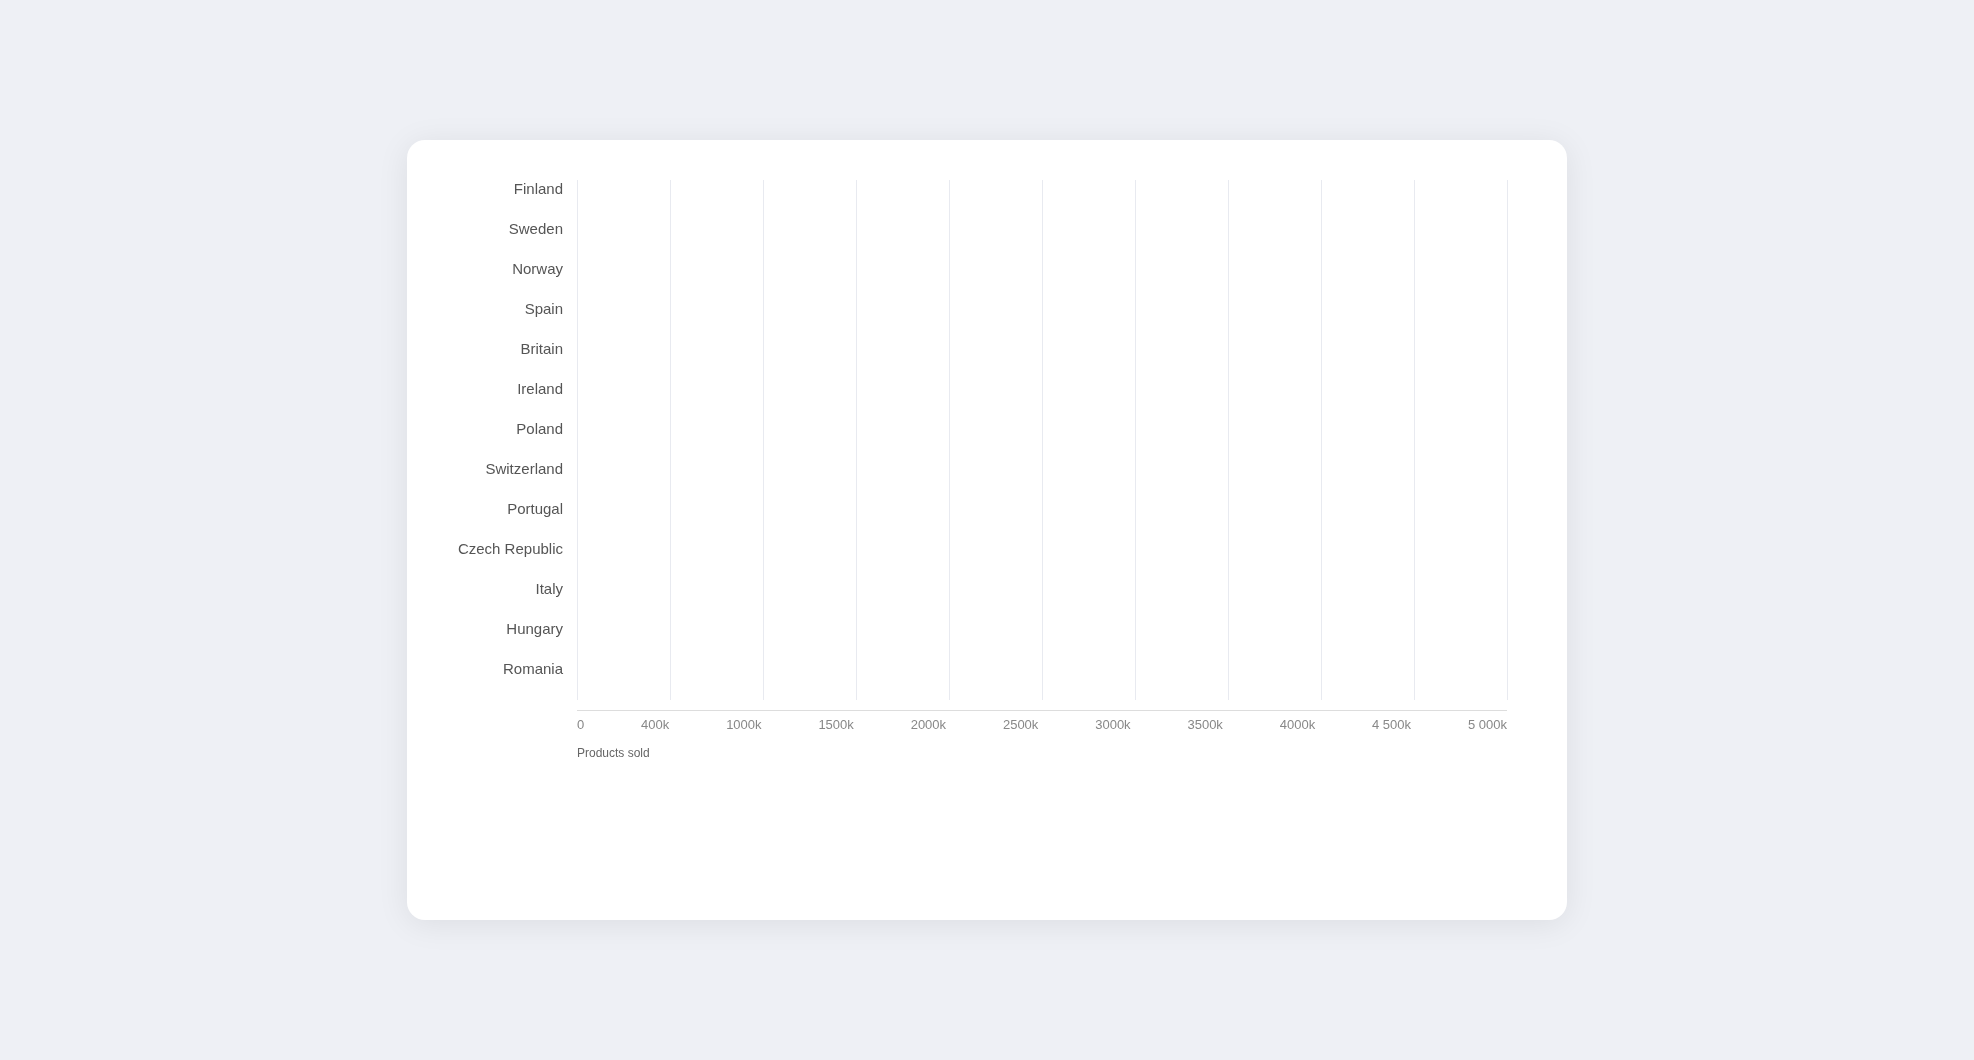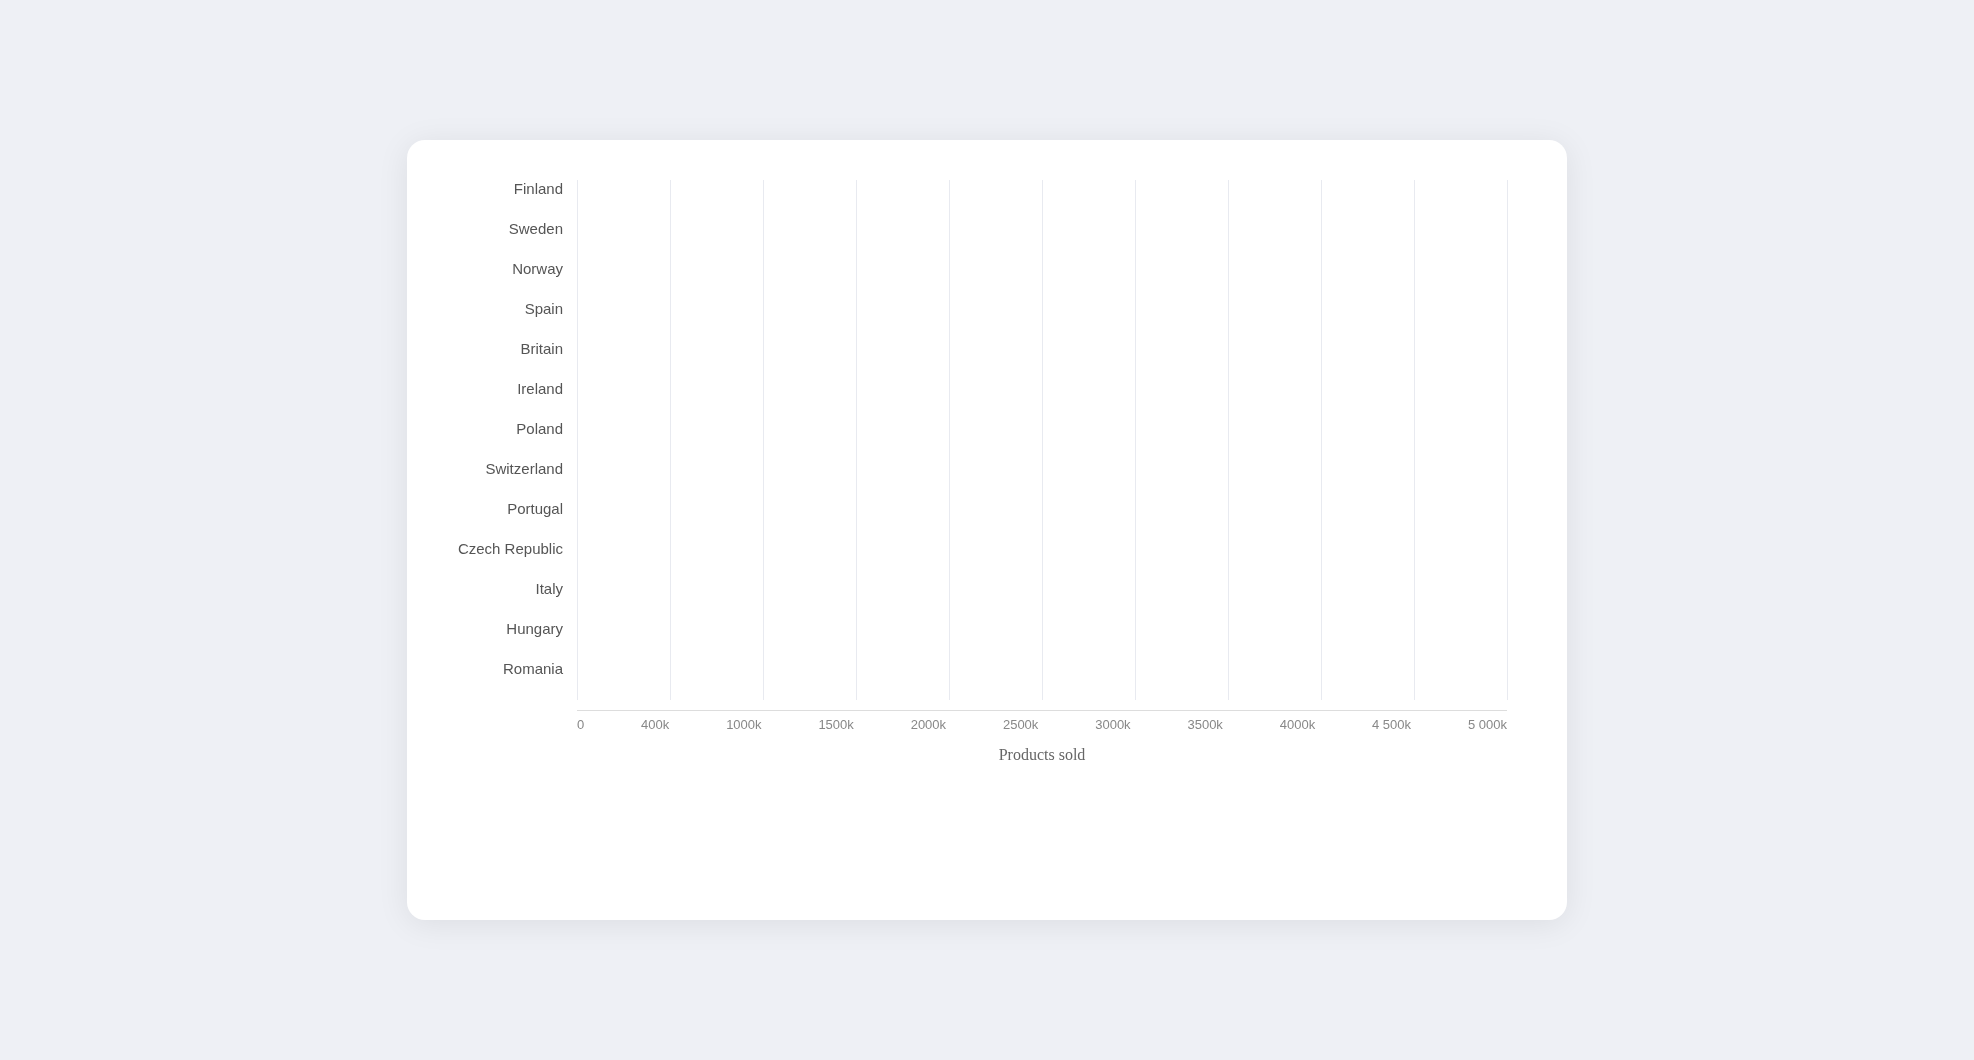--- a/index.html
+++ b/index.html
@@ -86,27 +86,26 @@
       justify-content: space-between;
       border-top: 1px solid #ddd;
       padding-top: 6px;
     }
     .x-tick {
       font-size: 13px;
       color: #888;
       text-align: center;
     }
     .x-label {
-      text-align: center;
+      text-align: left;
       margin-left: 130px;
       margin-top: 14px;
-      font-size: 16px;
+      font-size: 12px;
       color: #666;
       font-weight: 400;
-      font-family: Liberation Serif, serif;
     }
   </style>
 </head>
 <body>
 
 <div class="card">
   <div class="chart-area">
     <div class="chart-inner">
 
       <div class="grid-lines" id="grid-lines-container">

